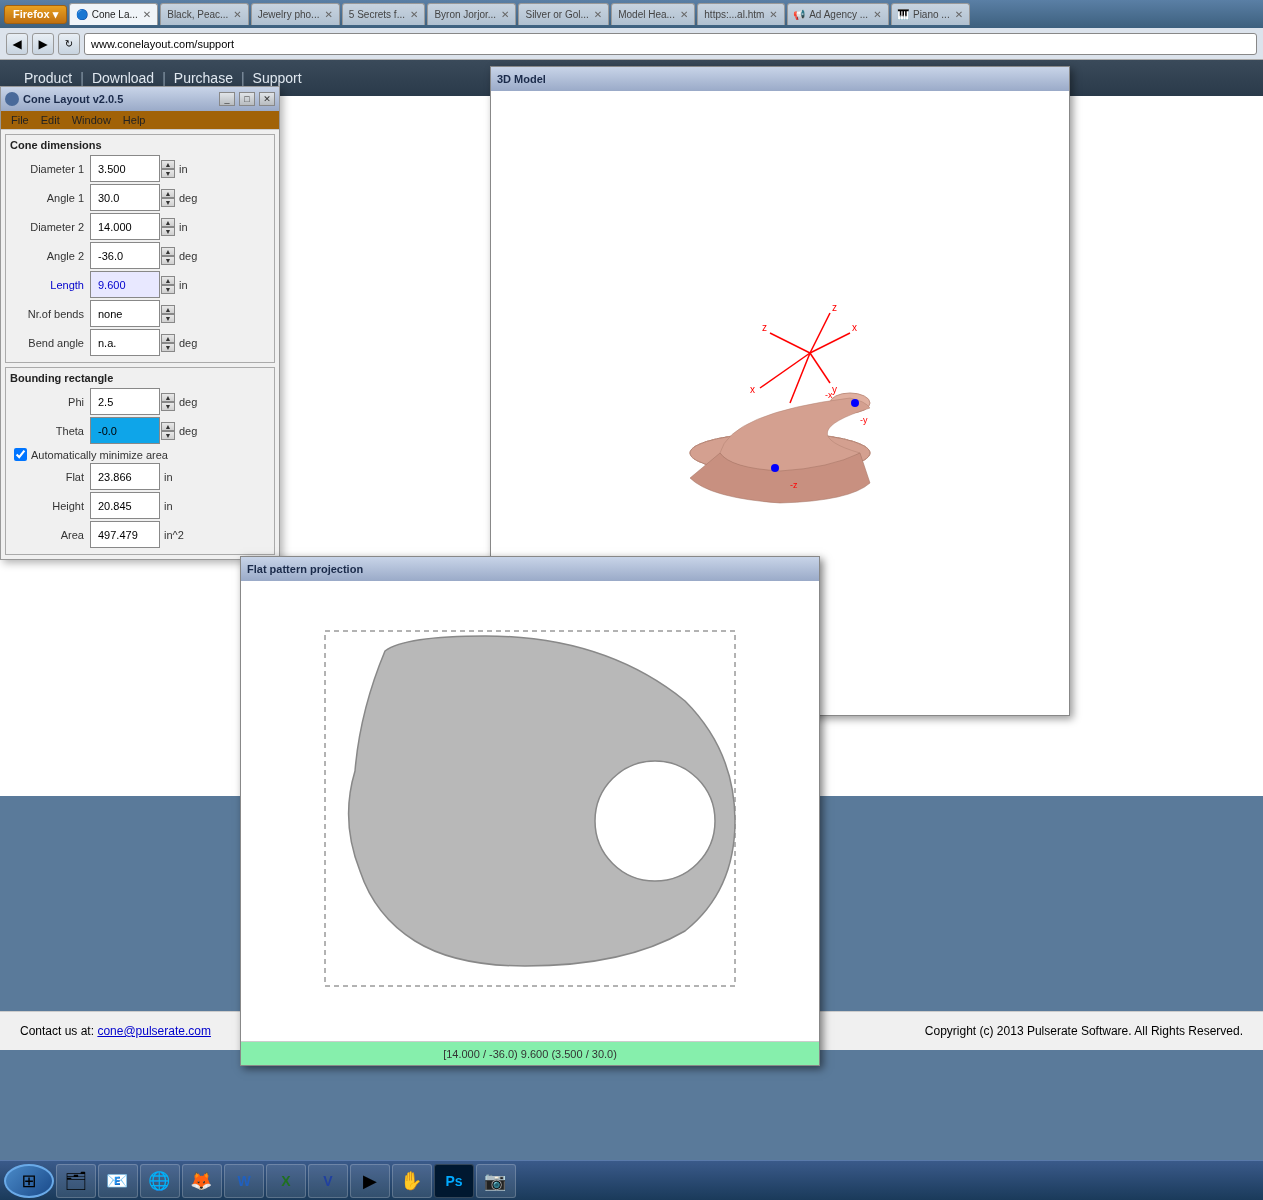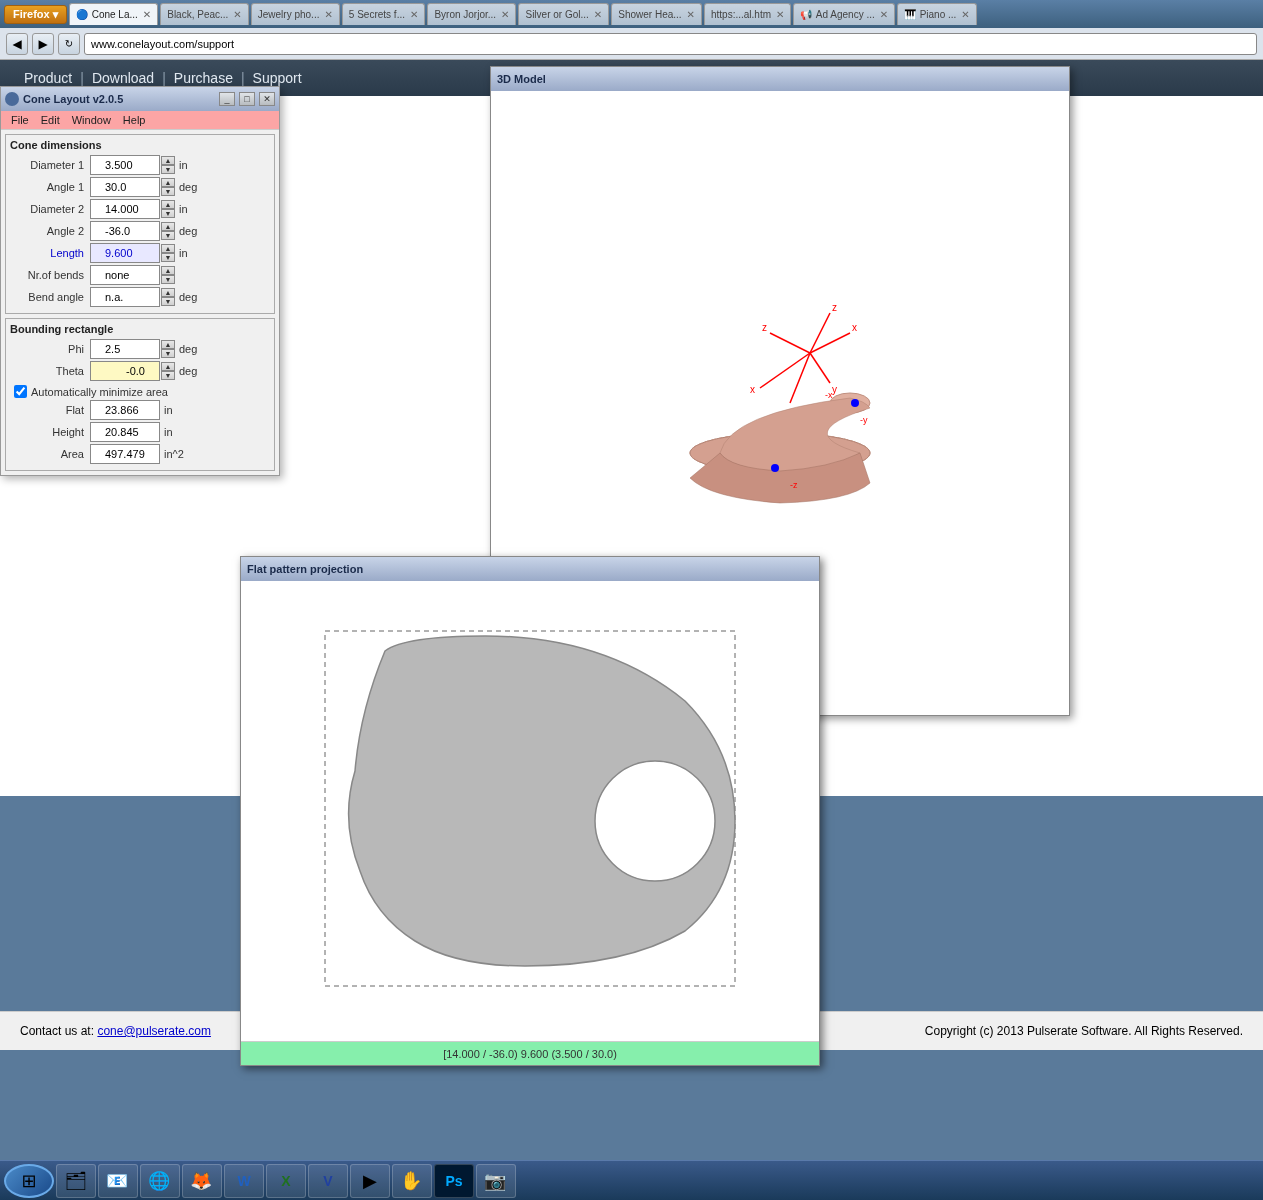--- a/index.html
+++ b/index.html
@@ -206,21 +206,21 @@
       justify-content: center;
       font-size: 9px;
       cursor: pointer;
     }
 
     .app-menu {
       display: flex;
       gap: 0;
       padding: 2px 4px;
       border-bottom: 1px solid #ccc;
-      background: #fca5a5;
+      background: #a16207;
     }
 
     .app-menu-item {
       font-size: 11px;
       padding: 1px 6px;
       cursor: pointer;
       color: #222;
     }
 
     
@@ -250,24 +250,24 @@
       padding-right: 6px;
       color: #333;
     }
 
     .form-label.blue {
       color: #0000cc;
     }
 
     .form-input {
       width: 70px;
-      height: 20px;
+      height: 27px;
       border: 1px solid #888;
       font-size: 11px;
-      padding: 0 14px;
+      padding: 0 7px;
       background: white;
     }
 
     .form-input.highlight {
       color: #0000cc;
       background: #e8e8ff;
     }
 
     .form-spinner {
       display: flex;
@@ -487,21 +487,21 @@
       </div>
       <div class="browser-tab inactive">
         <span>Byron Jorjor...</span>
         <span class="tab-close">✕</span>
       </div>
       <div class="browser-tab inactive">
         <span>Silver or Gol...</span>
         <span class="tab-close">✕</span>
       </div>
       <div class="browser-tab inactive">
-        <span>Shower Hea...</span>
+        <span>Model Hea...</span>
         <span class="tab-close">✕</span>
       </div>
       <div class="browser-tab inactive">
         <span>https:...al.htm</span>
         <span class="tab-close">✕</span>
       </div>
       <div class="browser-tab inactive">
         <span style="font-size:10px">📢</span>
         <span>Ad Agency ...</span>
         <span class="tab-close">✕</span>
@@ -637,21 +637,21 @@
             <input class="form-input" type="text" value="2.5" style="">
             <div class="form-spinner">
               <div class="spinner-btn">▲</div>
               <div class="spinner-btn">▼</div>
             </div>
             <span class="form-unit">deg</span>
           </div>
 
           <div class="form-row">
             <span class="form-label">Theta</span>
-            <input class="form-input" type="text" style="background: #fef9c3; text-align: right;" value="-0.0">
+            <input class="form-input" type="text" style="background: #0ea5e9;" value="-0.0">
             <div class="form-spinner">
               <div class="spinner-btn">▲</div>
               <div class="spinner-btn">▼</div>
             </div>
             <span class="form-unit">deg</span>
           </div>
 
           <div class="checkbox-row">
             <input type="checkbox" checked="" style="">
             <span>Automatically minimize area</span>

